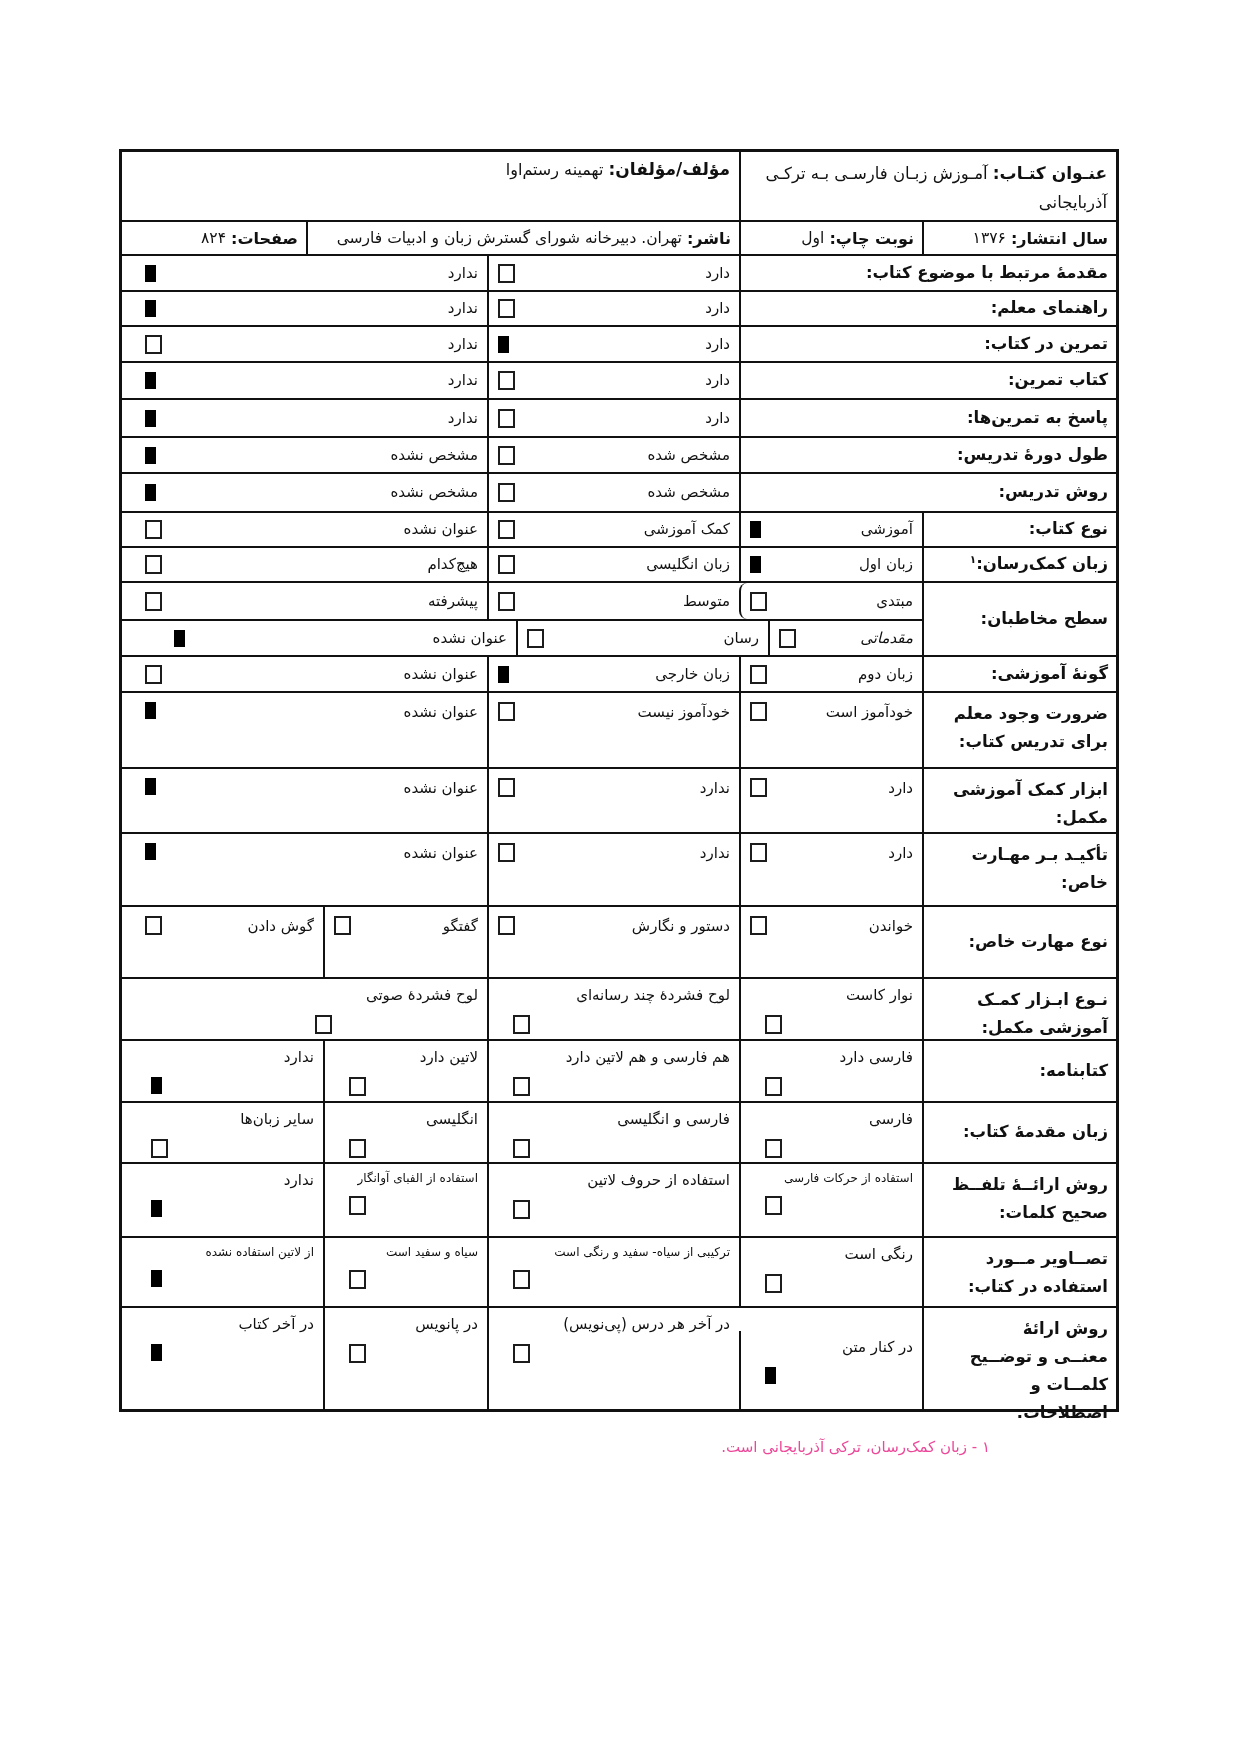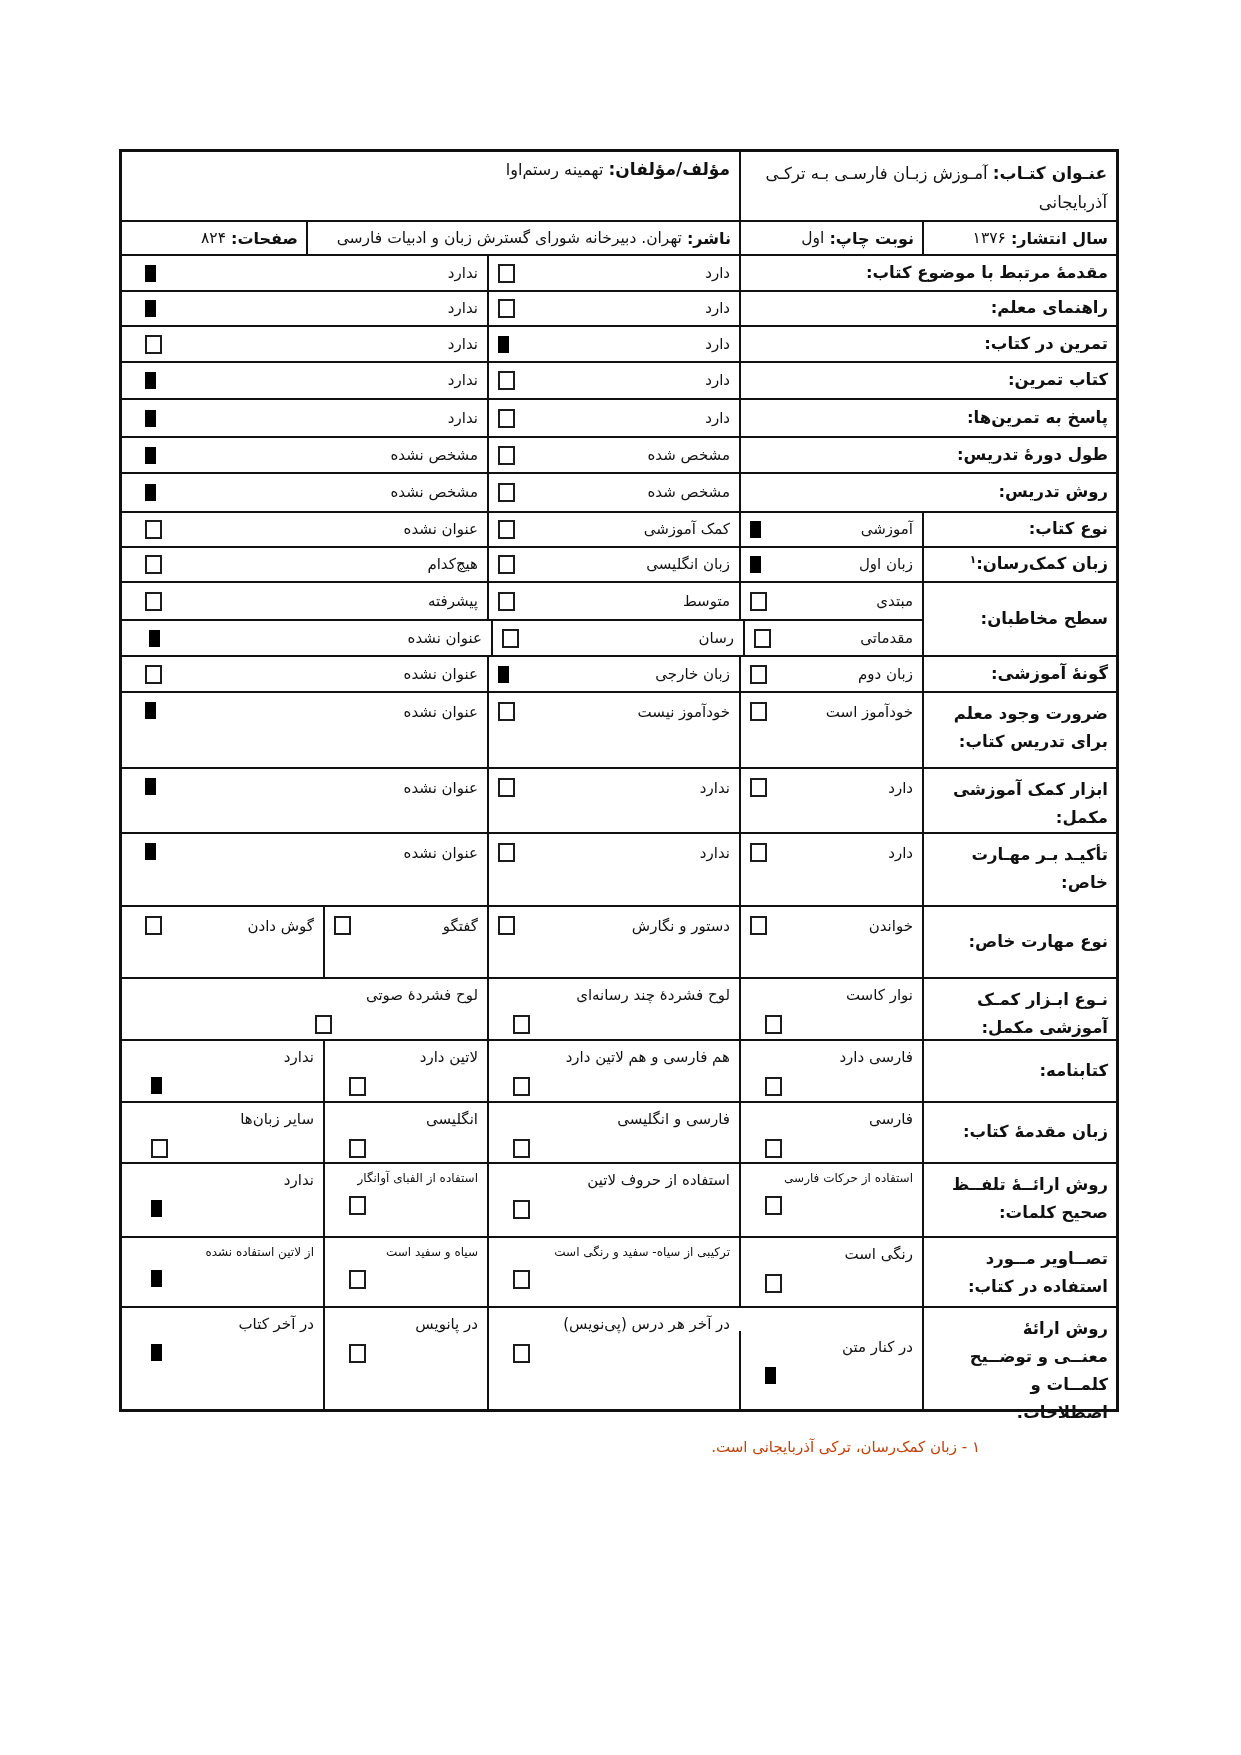--- a/index.html
+++ b/index.html
@@ -67,22 +67,22 @@
   .cb.empty{width:13px;height:15px;border:2px solid #1c1c1c;background:#fff;}
   .cb.filled{width:11px;height:17px;background:#000;}
 
   
   .splitcol{flex:1 1 auto;display:flex;flex-direction:column;min-width:0;}
   .subrow{display:flex;align-items:stretch;box-sizing:border-box;}
   .subrow + .subrow{border-top:2px solid #111;}
   .subrow .cell:last-child{border-left:none;}
 
   .footnote{
-    position:absolute;top:1438px;right:261px;
-    font-size:15px;color:#c2410c;direction:rtl;
+    position:absolute;top:1438px;right:251px;
+    font-size:15px;color:#ec4899;direction:rtl;
     white-space:nowrap;
   }
 </style>
 </head>
 <body>
 
 <div class="page">
 
   <div class="doc-table" id="tbl">
     <div class="row" style="height:68px">
@@ -238,35 +238,35 @@
           <span class="otext">هیچ‌کدام</span>
           <span class="cb empty"></span>
         </div>
       </div>
       <div class="row" style="height: 74px;">
         <div class="cell lab" style="width: 194px;">
           <span class="inner"><span>سطح مخاطبان:</span></span>
         </div>
         <div class="splitcol">
           <div class="subrow" style="height: 36px;">
-            <div class="cell opt inline" style="width: 183px;">
+            <div class="cell opt inline" style="width: 183px; border-radius: 8px;">
               <span class="otext">مبتدی</span>
               <span class="cb empty"></span>
             </div>
             <div class="cell opt inline" style="width: 252px;">
               <span class="otext">متوسط</span>
               <span class="cb empty"></span>
             </div>
             <div class="cell opt inline" style="width: 365px;">
               <span class="otext">پیشرفته</span>
               <span class="cb empty"></span>
             </div>
           </div>
           <div class="subrow" style="flex: 1 1 0%;">
-            <div class="cell opt inline" style="width: 179px;">
+            <div class="cell opt inline" style="width: 154px; font-style: italic;">
               <span class="otext">مقدماتی</span>
               <span class="cb empty"></span>
             </div>
             <div class="cell opt inline" style="width: 252px;">
               <span class="otext">رسان</span>
               <span class="cb empty"></span>
             </div>
             <div class="cell opt inline" style="width: 365px;">
               <span class="otext">عنوان نشده</span>
               <span class="cb filled"></span>

